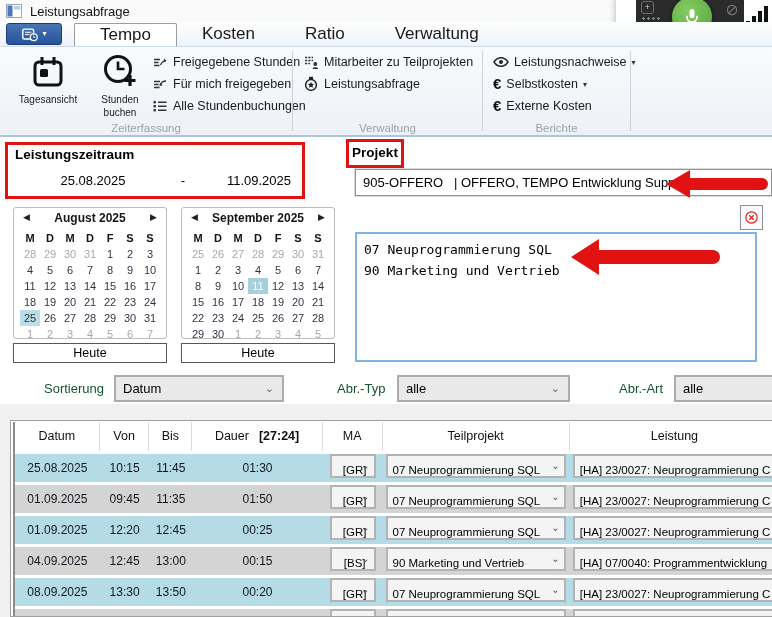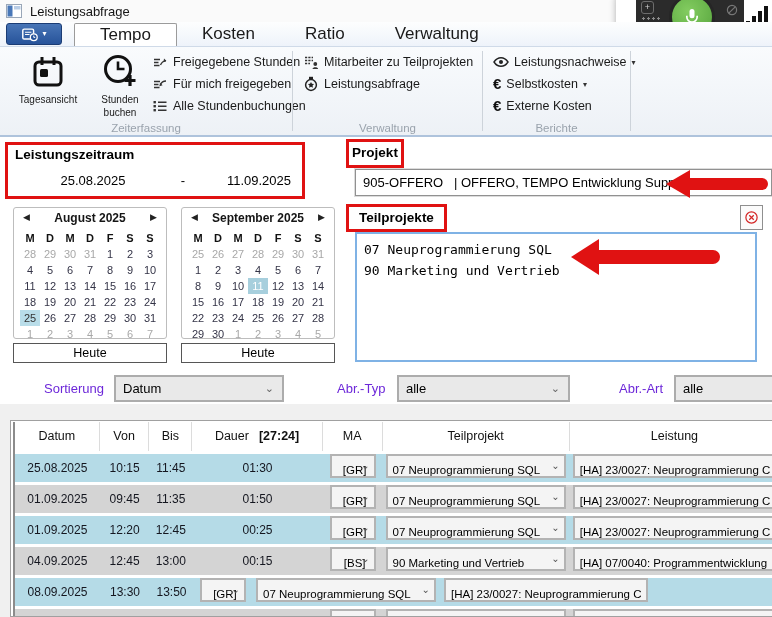--- a/index.html
+++ b/index.html
@@ -84,21 +84,21 @@
   .dowcell{width:20px;text-align:center;font-size:11px;font-weight:700;color:#111;line-height:15px;}
   .cal-days{display:flex;flex-wrap:wrap;padding:0 6px;}
   .daycell{width:20px;text-align:center;font-size:11px;color:#343447;line-height:16px;height:16px;}
   .daycell.muted{color:#a8a8a8;}
   .daycell.sel{background:#b9dde9;color:#333;}
   .daycell.today{background:#a7cfdd;color:#fff;}
   .heute{position:absolute;top:343px;width:154px;height:20px;background:#fff;border:1px solid #565656;box-sizing:border-box;text-align:center;font-size:12.5px;line-height:18px;}
   .heute-1{left:13px;} .heute-2{left:181px;}
 
   
-  .flabel{position:absolute;font-size:13px;color:#6d28d9;}
+  .flabel{position:absolute;font-size:13px;color:#14532d;}
   .fcombo{position:absolute;top:375px;height:27px;background:#e9e9e9;border:2px solid #acacac;box-sizing:border-box;font-size:13px;line-height:23px;padding-left:7px;color:#000;}
   .fcombo .chev{position:absolute;right:8px;top:0px;color:#666;font-size:11px;}
 
   
   .table-wrap{position:absolute;left:10px;top:420px;width:770px;height:197px;background:#fff;border:1px solid #a0a0a0;box-sizing:border-box;overflow:hidden;}
   .grid{position:absolute;left:2px;top:1px;right:0;bottom:0;border-left:2px solid #8c8c8c;}
   .thead{display:flex;height:29px;align-items:center;}
   .thcell{text-align:center;font-size:12.5px;color:#111;border-right:1px solid #dcdcdc;line-height:29px;height:29px;box-sizing:border-box;}
   .thcell:last-child{border-right:none;}
   .c-datum{width:85px;} .c-von{width:50px;} .c-bis{width:43px;} .c-dauer{width:131px;}
@@ -404,23 +404,20 @@
         <div class="daycell">30</div>
         <div class="daycell muted">1</div>
         <div class="daycell muted">2</div>
         <div class="daycell muted">3</div>
         <div class="daycell muted">4</div>
         <div class="daycell muted">5</div>
       </div>
   </div>
   <div class="heute heute-2">Heute</div>
 
-  <div class="redbox tp-labelbox">
-    <span>Teilprojekte</span>
-  </div>
   <div class="clear-btn">
     <svg width="15" height="15" viewBox="0 0 16 16">
         <circle cx="8" cy="8" r="6" fill="none" stroke="#d32525" stroke-width="1.3"></circle>
         <path d="M5.6 5.6l4.8 4.8M10.4 5.6l-4.8 4.8" stroke="#d32525" stroke-width="1.3"></path>
       </svg>
   </div>
   <div class="tp-list" id="tp-list">
       <div>07 Neuprogrammierung SQL</div>
       <div>90 Marketing und Vertrieb</div>
     </div>
@@ -513,20 +510,21 @@
               <div class="rowcombo combo-tp"><span class="combo-text">90 Marketing und Vertrieb</span><span class="chev">⌄</span></div>
             </div>
             <div class="tcell c-le">
               <div class="rowcombo combo-le"><span class="combo-text">[HA] 07/0040: Programmentwicklung</span></div>
             </div>
           </div>
           <div class="trow blue">
             <div class="tcell c-datum">08.09.2025</div>
             <div class="tcell c-von">13:30</div>
             <div class="tcell c-bis">13:50</div>
+            <div class="tcell c-dauer">00:20</div>
             <div class="tcell c-ma">
               <div class="rowcombo combo-ma"><span class="combo-text">[GR]</span><span class="chev">⌄</span></div>
             </div>
             <div class="tcell c-tp">
               <div class="rowcombo combo-tp"><span class="combo-text">07 Neuprogrammierung SQL</span><span class="chev">⌄</span></div>
             </div>
             <div class="tcell c-le">
               <div class="rowcombo combo-le"><span class="combo-text">[HA] 23/0027: Neuprogrammierung C</span></div>
             </div>
           </div>

